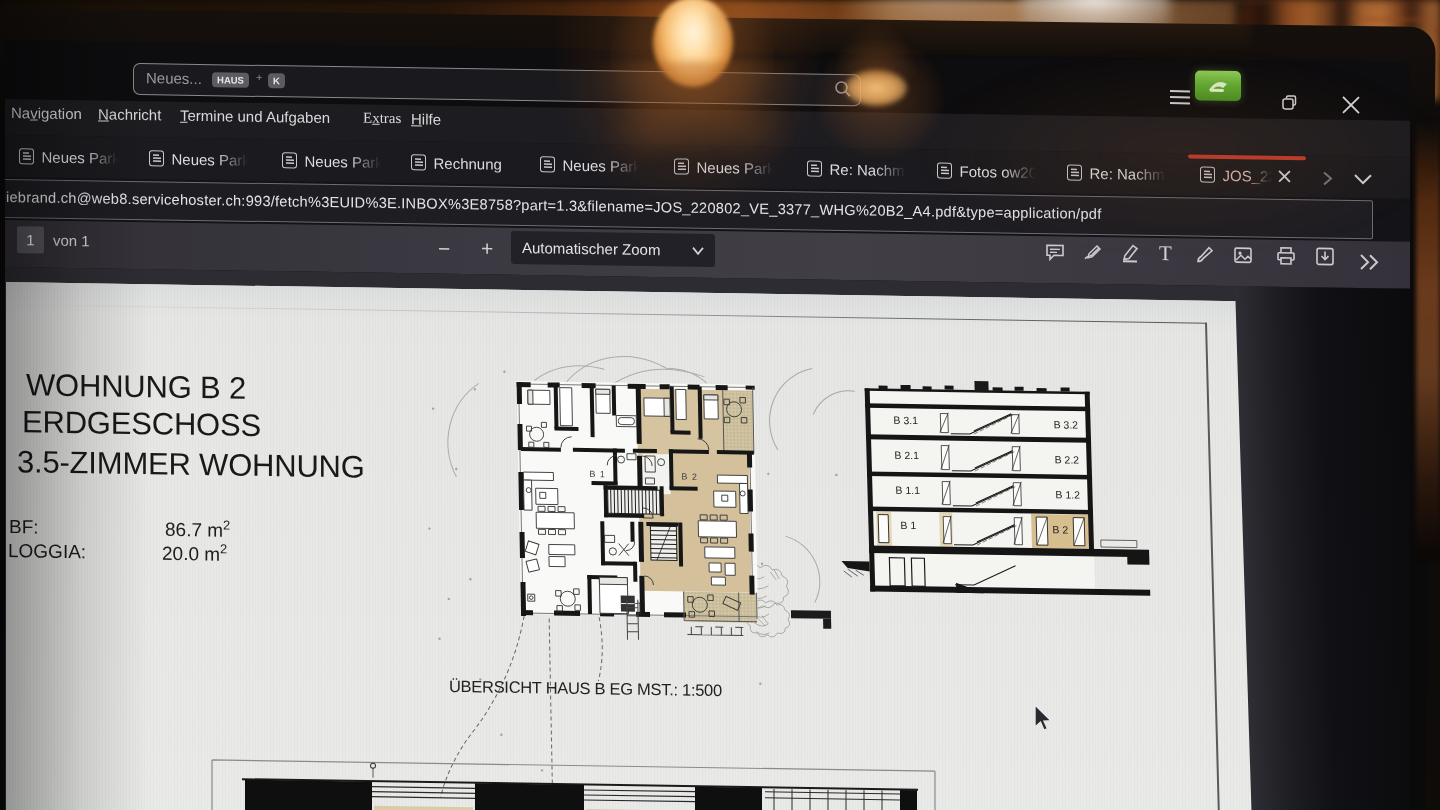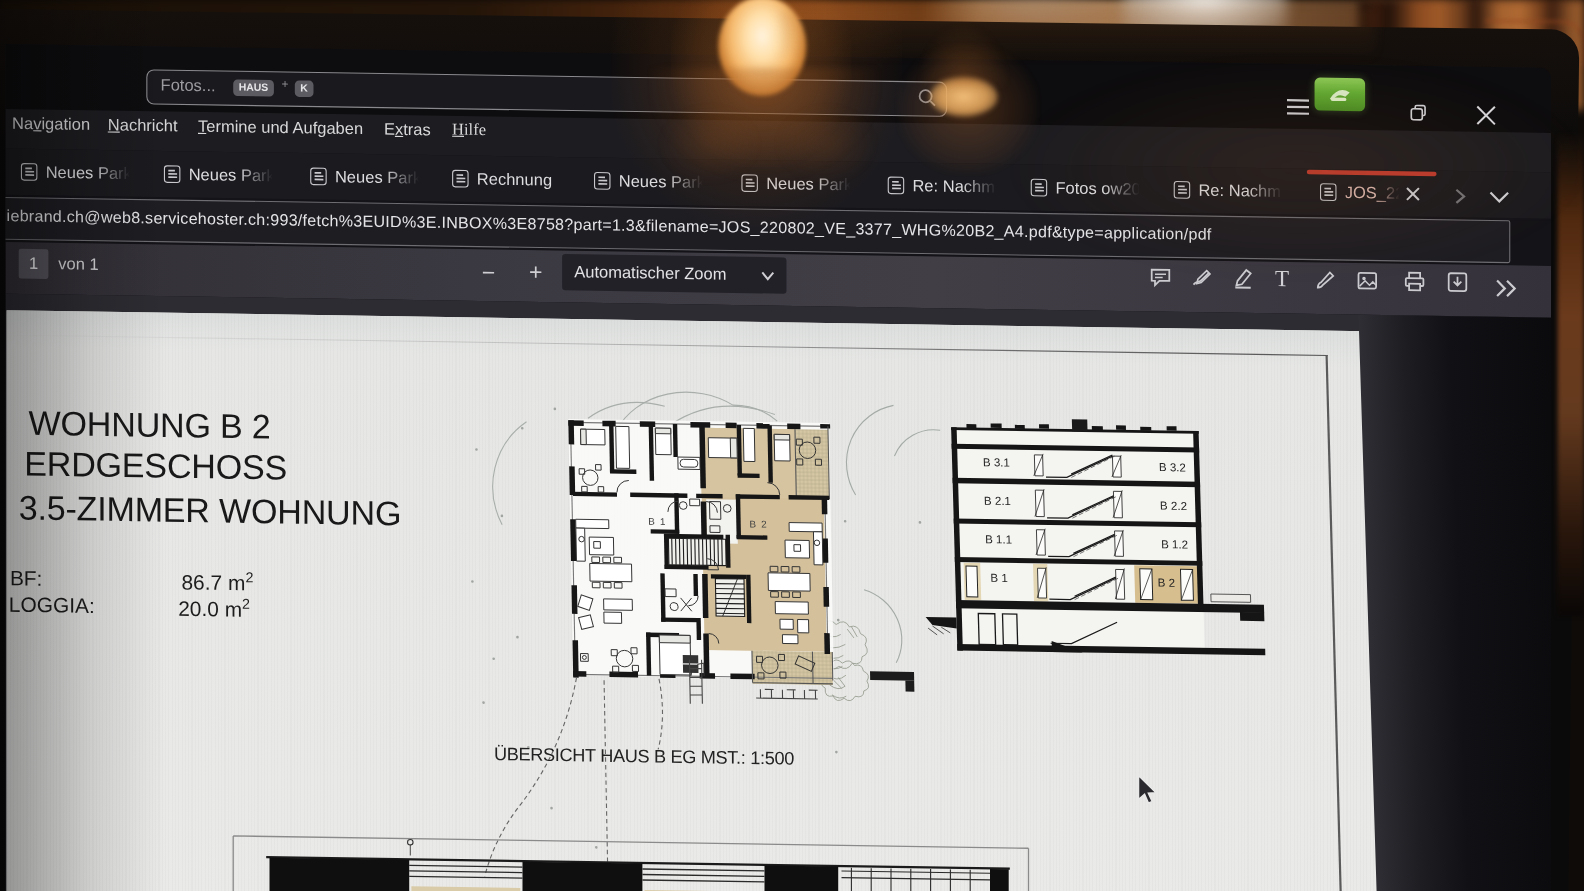--- a/index.html
+++ b/index.html
@@ -27,21 +27,21 @@
 
 <div class="abs" style="left:1350px;top:18px;width:90px;height:40px;border-top-right-radius:24px;border-top:3px solid rgba(150,70,30,.55);border-right:3px solid rgba(120,50,25,.45);transform:rotate(0.75deg);filter:blur(2px);"></div>
 
 <div class="abs" style="left:1416px;top:120px;width:24px;height:440px;background:linear-gradient(180deg,rgba(70,38,18,0) 0%,#50290f 18%,#6b3a1c 38%,#643a1e 58%,#2a170c 82%,#0a0706 100%);filter:blur(2px);"></div>
 
 <div id="screen" class="abs" style="left:5px;top:40px;width:1405px;height:800px;transform:matrix(1,0.01553,0,1,0,0);transform-origin:0 0;background:#141318;border-top-right-radius:10px;overflow:hidden;">
 
   <div class="abs" style="left:0;top:0;width:1405px;height:62px;background:#0d0c0e;"></div>
 
   <div class="abs" style="left:128px;top:21px;width:726px;height:30px;border:1px solid #8a8a8e;border-radius:7px;background:#1a191d;"></div>
-  <div class="abs" style="left:141px;top:27px;color:#9c9b9f;font-size:15px;">Fotos...</div>
+  <div class="abs" style="left:141px;top:27px;color:#9c9b9f;font-size:15px;">Neues...</div>
 
   <div class="abs" style="left:207px;top:29px;width:37px;height:15px;background:#5d5b62;border-radius:4px;color:#e6e6e8;font-size:9.5px;font-weight:bold;text-align:center;line-height:15px;">HAUS</div>
   <div class="abs" style="left:251px;top:27px;color:#8a8a8e;font-size:11px;">+</div>
   <div class="abs" style="left:263px;top:29px;width:17px;height:15px;background:#5d5b62;border-radius:4px;color:#e6e6e8;font-size:9.5px;font-weight:bold;text-align:center;line-height:15px;">K</div>
 
   <svg class="abs" style="left:828px;top:26px;" width="20" height="20" viewBox="0 0 20 20">
       <circle cx="8.5" cy="8.5" r="5.5" fill="none" stroke="#9a9a9e" stroke-width="1.6"></circle>
       <line x1="12.8" y1="12.8" x2="17" y2="17" stroke="#9a9a9e" stroke-width="1.6"></line>
     </svg>
 
@@ -68,22 +68,22 @@
       <g stroke="#d8d8dc" stroke-width="1.8">
         <line x1="2" y1="2" x2="18" y2="18"></line>
         <line x1="18" y1="2" x2="2" y2="18"></line>
       </g>
     </svg>
 
   <div class="abs" style="left:0;top:59px;width:1405px;height:36px;background:#1d1c20;color:#d8d8da;font-size:15px;">
     <span class="abs" style="left:6px;top:5px;">Na<u>v</u>igation</span>
     <span class="abs" style="left:93px;top:5px;"><u>N</u>achricht</span>
     <span class="abs" style="left:175px;top:5px;"><u>T</u>ermine und Aufgaben</span>
-    <span class="abs" style="left:344px;top:5px;">E<u>x</u>tras</span>
-    <span class="abs" style="left:406px;top:5px;font-family:Liberation Serif, serif;"><u>H</u>ilfe</span>
+    <span class="abs" style="left:358px;top:5px;font-family:Liberation Serif, serif;">E<u>x</u>tras</span>
+    <span class="abs" style="left:406px;top:5px;"><u>H</u>ilfe</span>
   </div>
 
   <div class="abs" id="tabbar" style="left:0;top:95px;width:1405px;height:42px;background:#1b1a1e;">
 
     <div class="tab" style="left:14px;">
         <span class="ticon"></span>
         <span class="tlabel">Neues Park</span>
       </div>
 
     <div class="tab" style="left:144px;">

